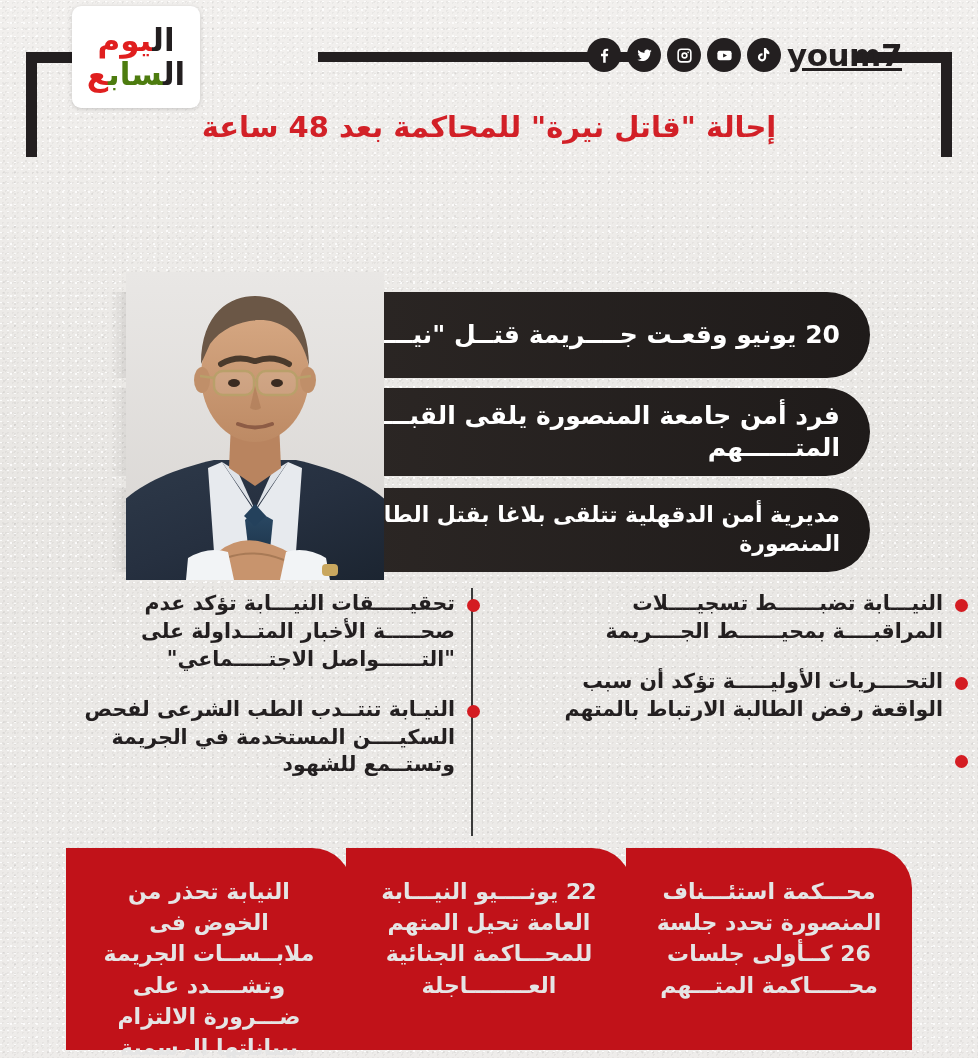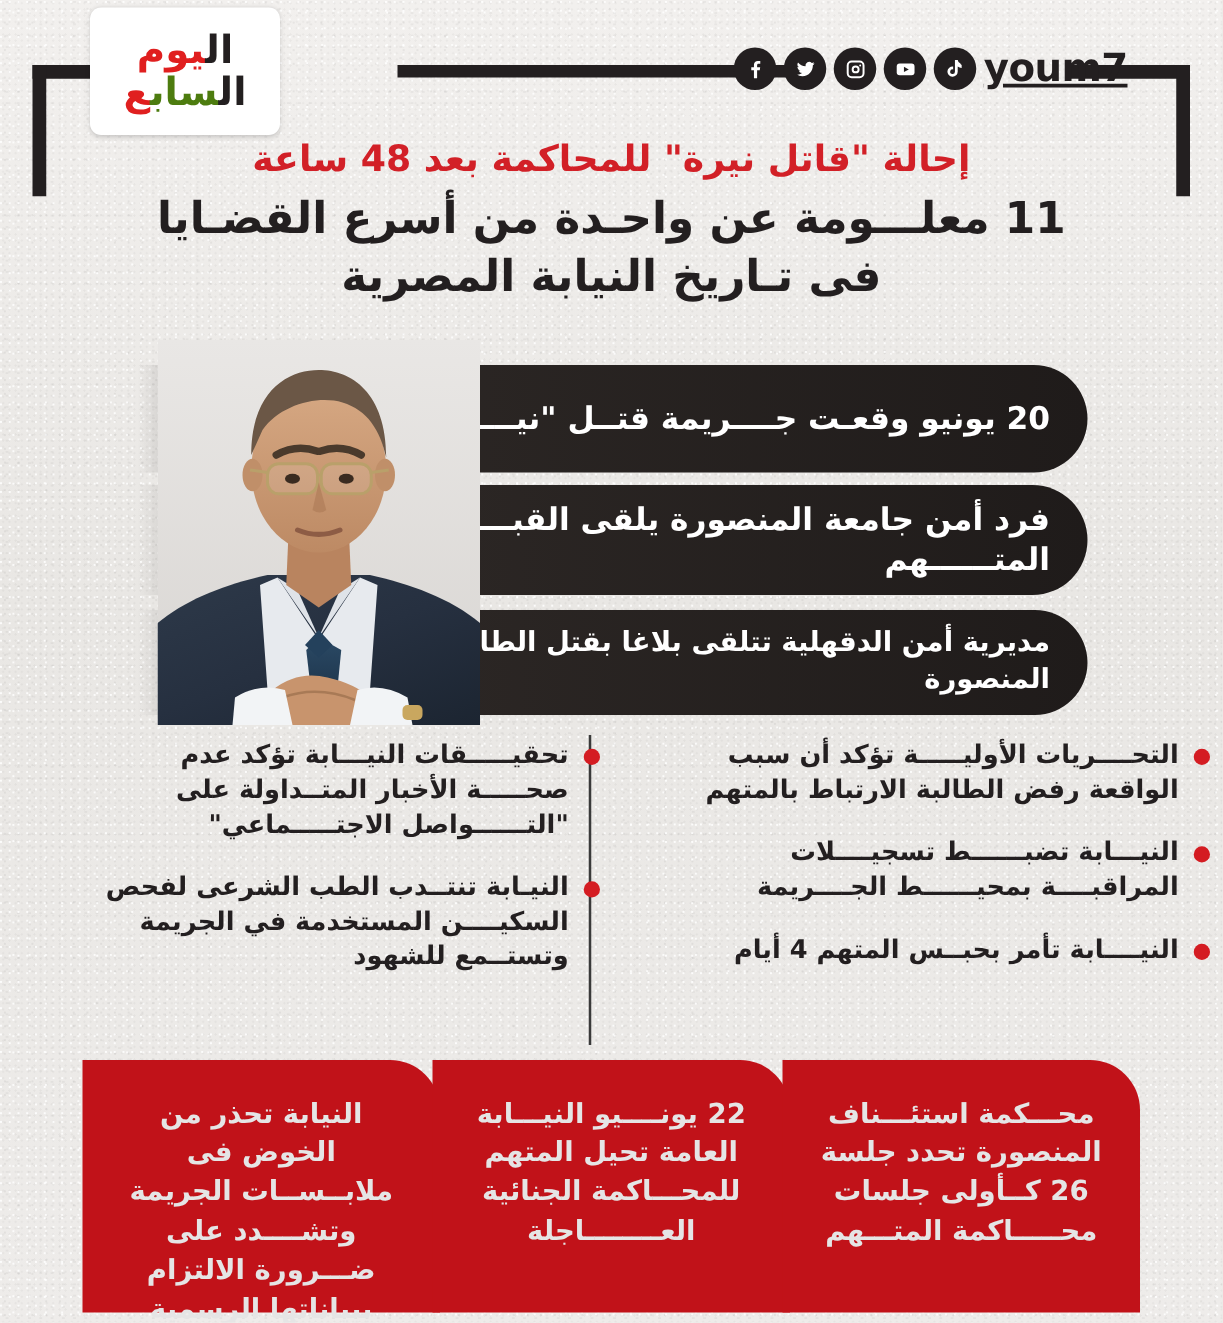--- a/index.html
+++ b/index.html
@@ -28,21 +28,21 @@
   
   .corner{position:absolute;background:#231f20;}
   .corner-l-h{left:26px;top:52px;width:98px;height:11px;}
   .corner-l-v{left:26px;top:52px;width:11px;height:105px;}
   .corner-r-h{right:26px;top:52px;width:98px;height:11px;}
   .corner-r-v{right:26px;top:52px;width:11px;height:105px;}
 
   .rule{position:absolute;left:318px;top:52px;width:316px;height:10px;background:#231f20;}
 
   .logo{
-    position:absolute;left:72px;top:6px;width:152px;height:102px;
+    position:absolute;left:72px;top:6px;width:128px;height:102px;
     background:#fff;border-radius:9px;
     box-shadow:0 1px 4px rgba(0,0,0,.18);
     display:flex;flex-direction:column;align-items:center;justify-content:center;
     gap:1px;overflow:hidden;
   }
   .logo-l1,.logo-l2{
     font-weight:900;font-size:31px;line-height:1.04;letter-spacing:-1px;
     white-space:nowrap;color:#231f20;
   }
   .logo-l1 .rd,.logo-l2 .rd{color:#e01f1f;}
@@ -160,21 +160,20 @@
         </svg>
     </span>
     <span class="sic">
       <svg viewBox="0 0 24 24">
           <path d="M13.5 21v-8h2.7l.4-3.1h-3.1V7.9c0-.9.3-1.5 1.6-1.5h1.6V3.6c-.3 0-1.3-.1-2.4-.1-2.4 0-4 1.5-4 4.1v2.3H7.6V13h2.7v8h3.2z"></path>
         </svg>
     </span>
   </div>
 
   <div class="title-red">إحالة "قاتل نيرة" للمحاكمة بعد 48 ساعة</div>
-  <div class="title-blk">11 معلـــومة عن واحـدة من أسرع القضـايا فى تـاريخ النيابة المصرية</div>
 
   <div class="banner b1">
     <span>20 يونيو وقعـت جــــريمة قتــل "نيــــرة" ذبحـــا</span>
   </div>
   <div class="banner b2">
     <span>فرد أمن جامعة المنصورة يلقى القبــــض علــــى المتــــــهم</span>
   </div>
   <div class="banner b3">
     <span>مديرية أمن الدقهلية تتلقى بلاغا بقتل الطالب لزميلته أمام جامعة المنصورة</span>
   </div>
@@ -246,29 +245,28 @@
       <path d="M200 286 q-20 -12 -40 -6 l-6 28 h50 Z" fill="#f2f4f6"></path>
       <rect x="196" y="292" width="16" height="12" rx="4" fill="#c9a75f"></rect>
     </svg>
   </div>
 
   <div class="divider"></div>
 
   <div class="col col-right">
     <div class="bullet">
       <span class="dot"></span>
+      <span class="btxt">النيـــابة تضبــــــط تسجيــــلات المراقبــــة بمحيــــــط الجــــريمة</span>
+    </div>
+    <div class="bullet">
+      <span class="dot"></span>
       <span class="btxt">التحــــريات الأوليـــــة تؤكد أن سبب الواقعة رفض الطالبة الارتباط بالمتهم</span>
     </div>
     <div class="bullet">
       <span class="dot"></span>
-      <span class="btxt">النيـــابة تضبــــــط تسجيــــلات المراقبــــة بمحيــــــط الجــــريمة</span>
-    </div>
-    <div class="bullet">
-      <span class="dot"></span>
-      <span class="btxt">النيــــابة تأمر بحبــس المتهم 4 أيام</span>
     </div>
   </div>
 
   <div class="col col-left">
     <div class="bullet">
       <span class="dot"></span>
       <span class="btxt">تحقيـــــقات النيـــابة تؤكد عدم صحـــــة الأخبار المتــداولة على "التــــــواصل الاجتـــــماعي"</span>
     </div>
     <div class="bullet">
       <span class="dot"></span>

